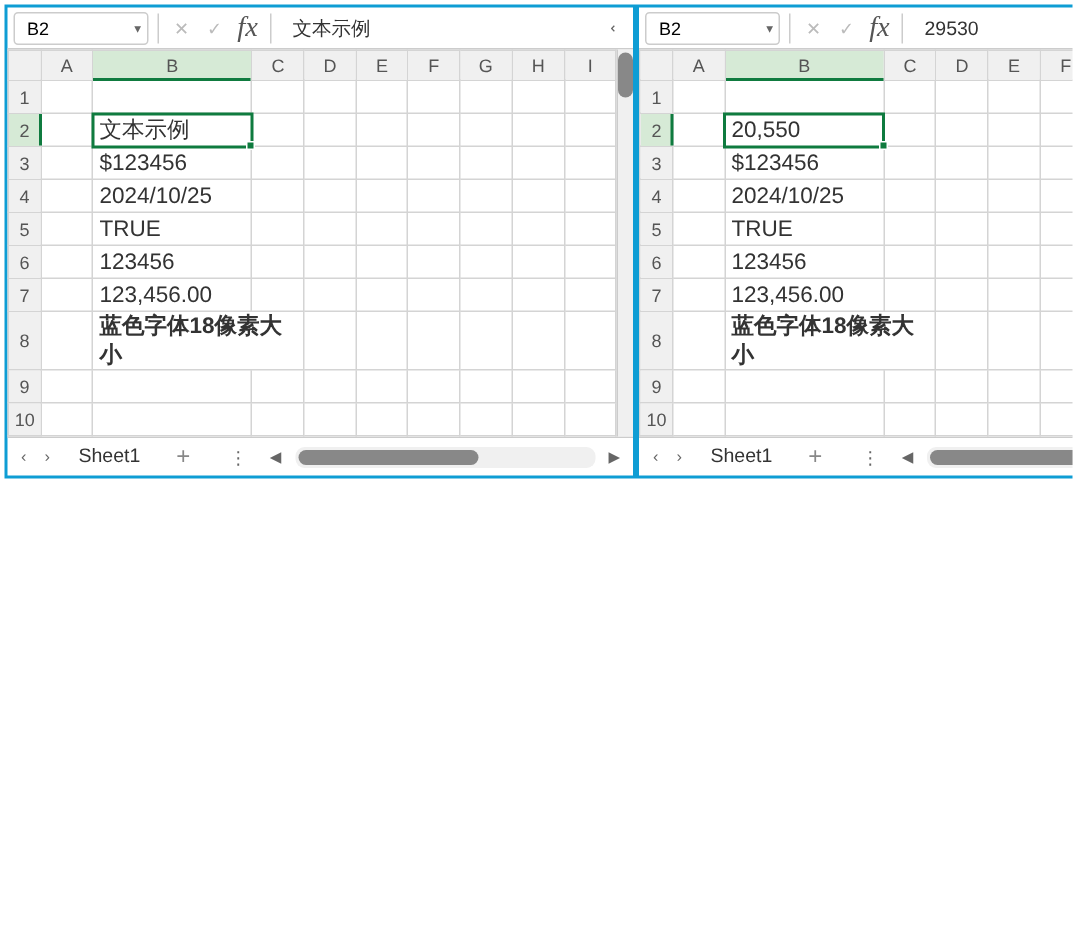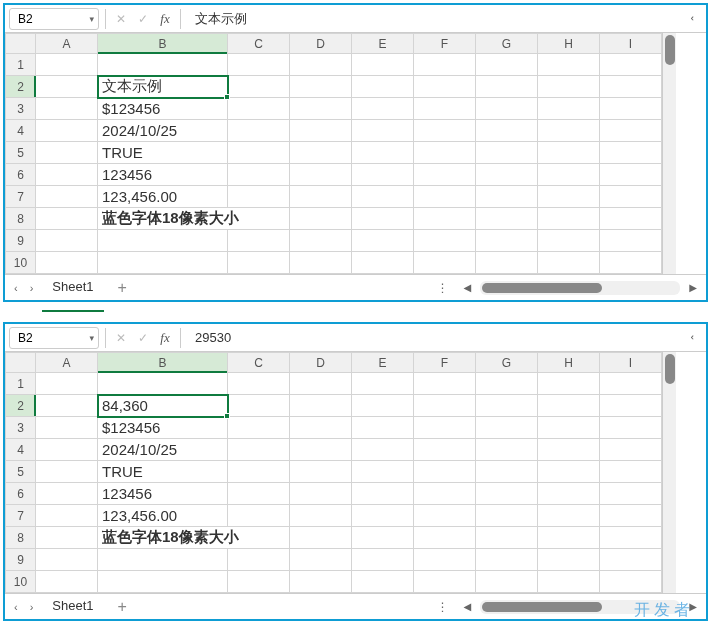--- a/index.html
+++ b/index.html
@@ -5,22 +5,22 @@
     * { box-sizing: border-box; margin: 0; padding: 0; }
     body {
       font-family: Arial, "Microsoft YaHei", sans-serif;
       font-size: 13px;
       background: #fff;
       width: 715px;
       overflow: hidden;
     }
     .pane-container {
       display: flex;
-      flex-direction: column;
-      gap: 20px;
+      flex-direction: row;
+      gap: 0;
       padding: 3px;
     }
     .pane {
       border: 2px solid #0e9dd4;
       background: #fff;
       width: 705px;
       position: relative;
     }
     .formula-bar {
       display: flex;
@@ -48,21 +48,21 @@
       width: 18px;
       height: 20px;
       display: inline-flex;
       align-items: center;
       justify-content: center;
       color: #999;
       font-size: 12px;
     }
     .fb-cancel { color: #bbb; }
     .fb-confirm { color: #bbb; }
-    .fx { font-style: italic; font-family: "Times New Roman", serif; color: #555; font-size: 13px;}
+    .fx { font-style: italic; font-family: "Times New Roman", serif; color: #555; font-size: 19px;}
     .fb-input {
       flex: 1;
       padding: 0 8px;
       font-size: 13px;
       color: #333;
     }
     .fb-expand { width: 16px; color: #666; font-size: 10px; transform: rotate(90deg); display:inline-flex; justify-content:center;}
     
     .grid-area {
       display: flex;
@@ -397,21 +397,21 @@
               <td></td>
               <td></td>
               <td></td>
               <td></td>
               <td></td>
               <td></td>
             </tr>
         <tr>
               <th class="row-header row-highlight th-rmarker">2</th>
               <td></td>
-              <td class="sel-cell green-text"><span>84,360</span><span class="sel-handle"></span></td>
+              <td class="sel-cell green-text"><span>20,550</span><span class="sel-handle"></span></td>
               <td></td>
               <td></td>
               <td></td>
               <td></td>
               <td></td>
               <td></td>
               <td></td>
             </tr>
         <tr>
               <th class="row-header">3</th>

